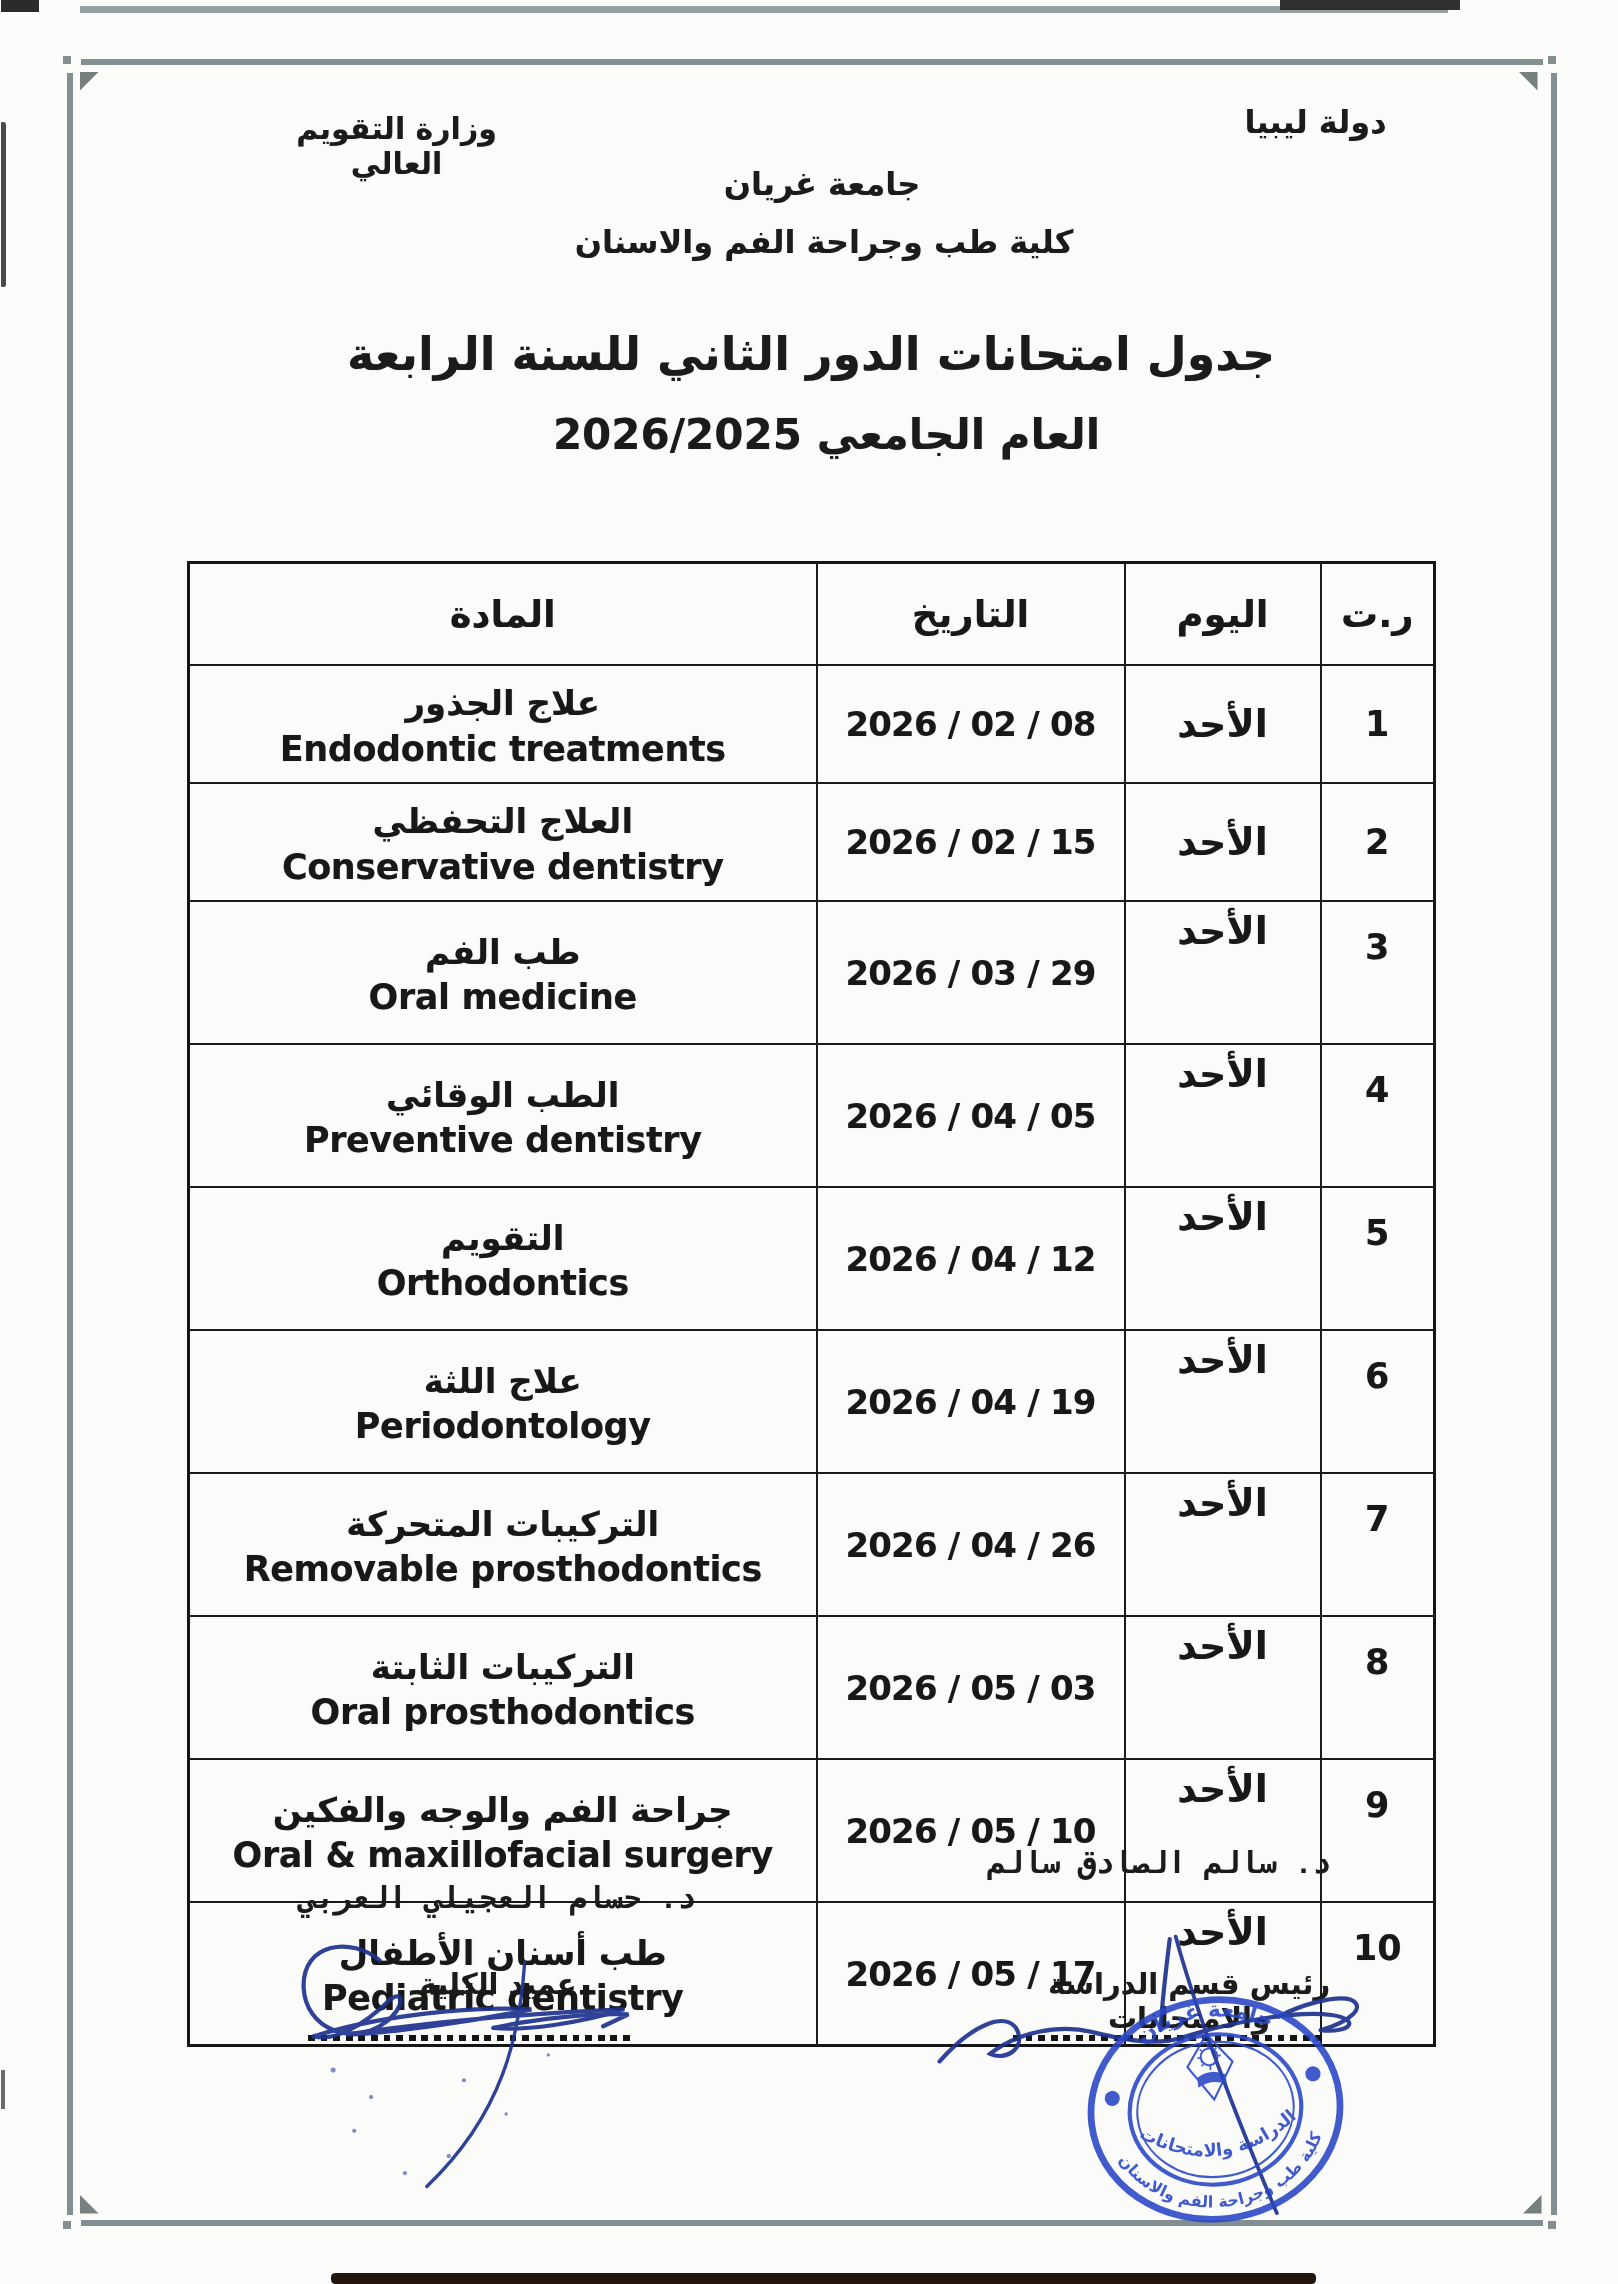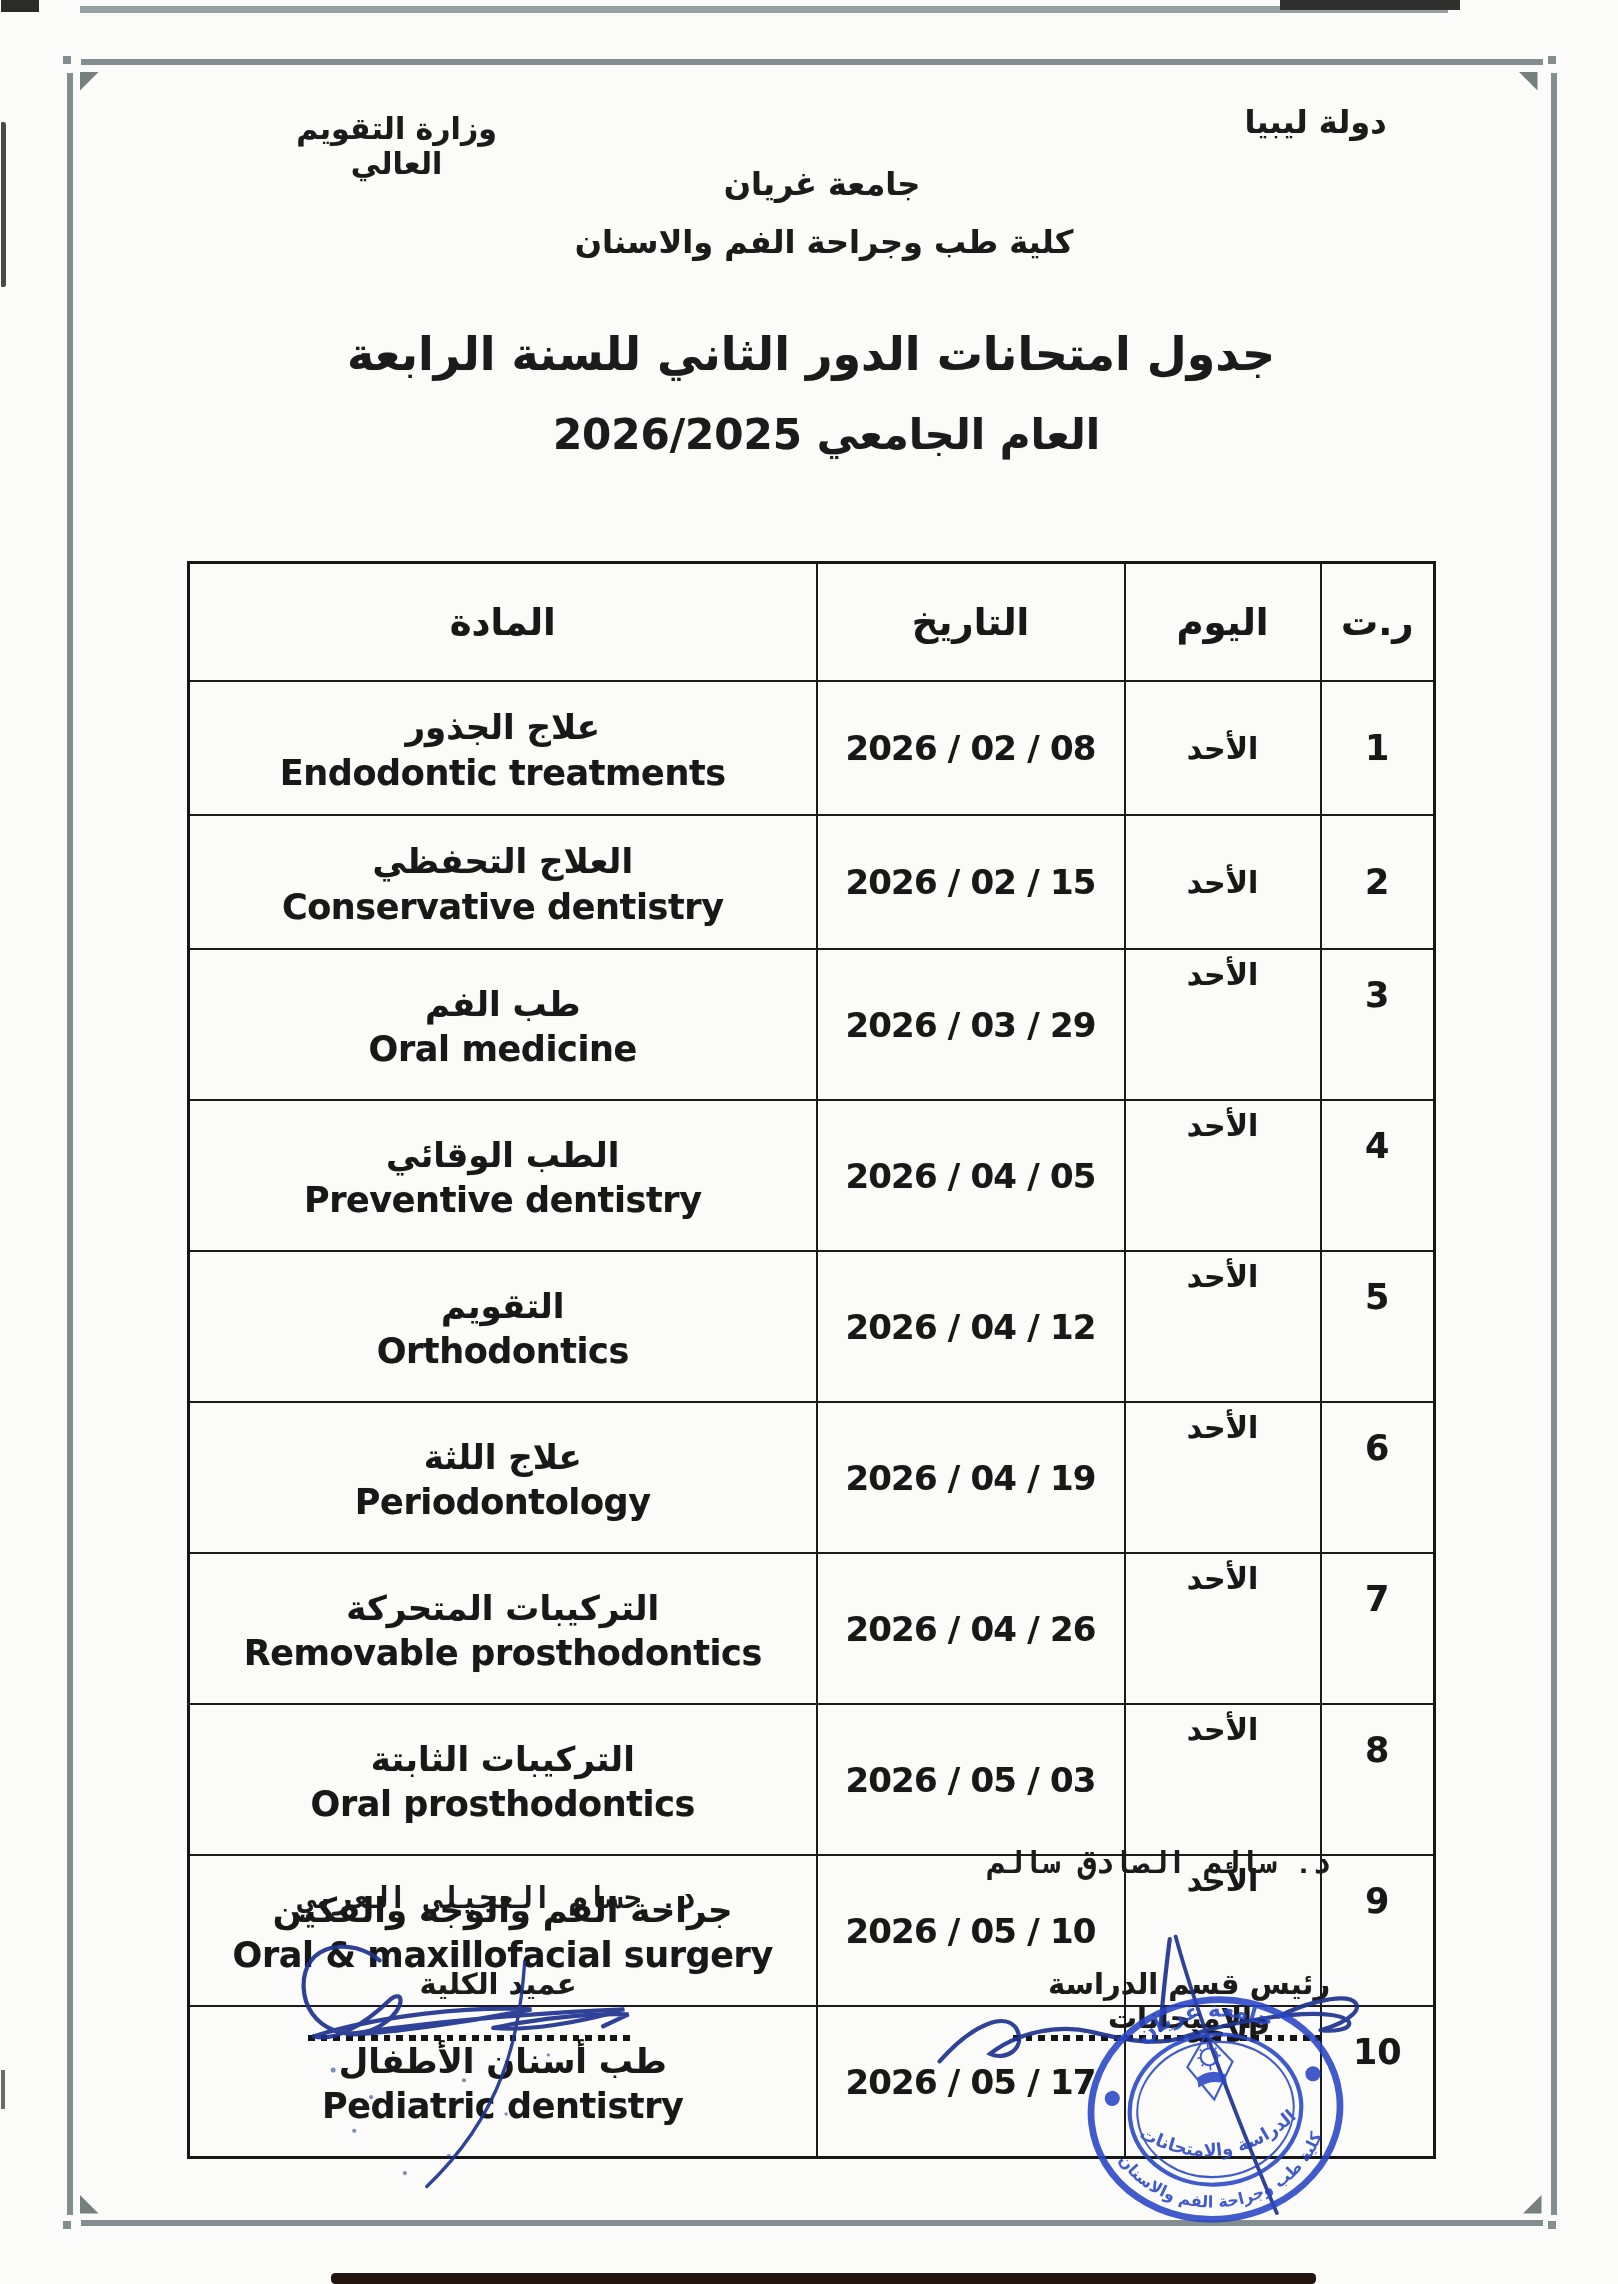--- a/index.html
+++ b/index.html
@@ -49,27 +49,27 @@
   table.exams{
     position:absolute;left:187px;top:561px;width:1246px;
     border-collapse:collapse;table-layout:fixed;
     direction:rtl;
   }
   table.exams th,table.exams td{
     border:2.5px solid #1b1b1b;
     text-align:center;vertical-align:middle;
     font-weight:700;color:#181818;
     text-shadow:0 0 0.8px rgba(0,0,0,.35);
-    padding:8px;
+    padding:0;
   }
   table.exams{border:3.4px solid #161616;}
   table.exams thead th{height:100px;font-size:37px;}
   table.exams tbody td{height:116px;}
   td.c-index{font-size:35px;}
-  td.c-day{font-size:30px;}
+  td.c-day{font-size:38px;}
   td.c-date{font-size:34px;letter-spacing:-0.8px;}
   td.c-date{direction:ltr;}
   td.c-subject{padding:1.7px 6.7px;}
   .subj-ar{font-size:34px;line-height:1.45;}
   .subj-en{font-size:35px;line-height:1.15;letter-spacing:-0.4px;}
   
   table.exams tbody tr:nth-child(n+3) td.c-day{vertical-align:top;padding-top:6.7px;}
   table.exams tbody tr:nth-child(n+3) td.c-index{vertical-align:top;padding-top:25px;}
 
   

